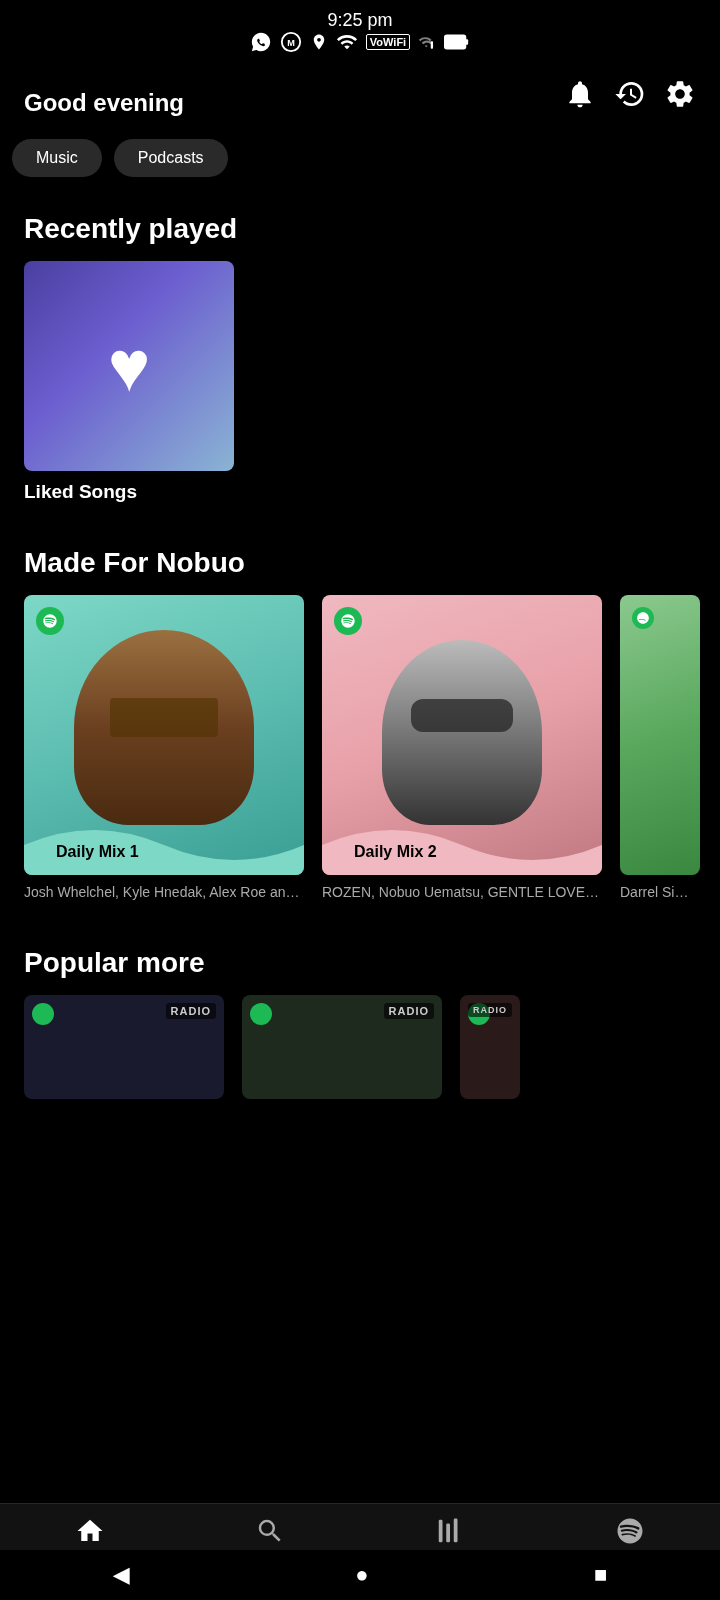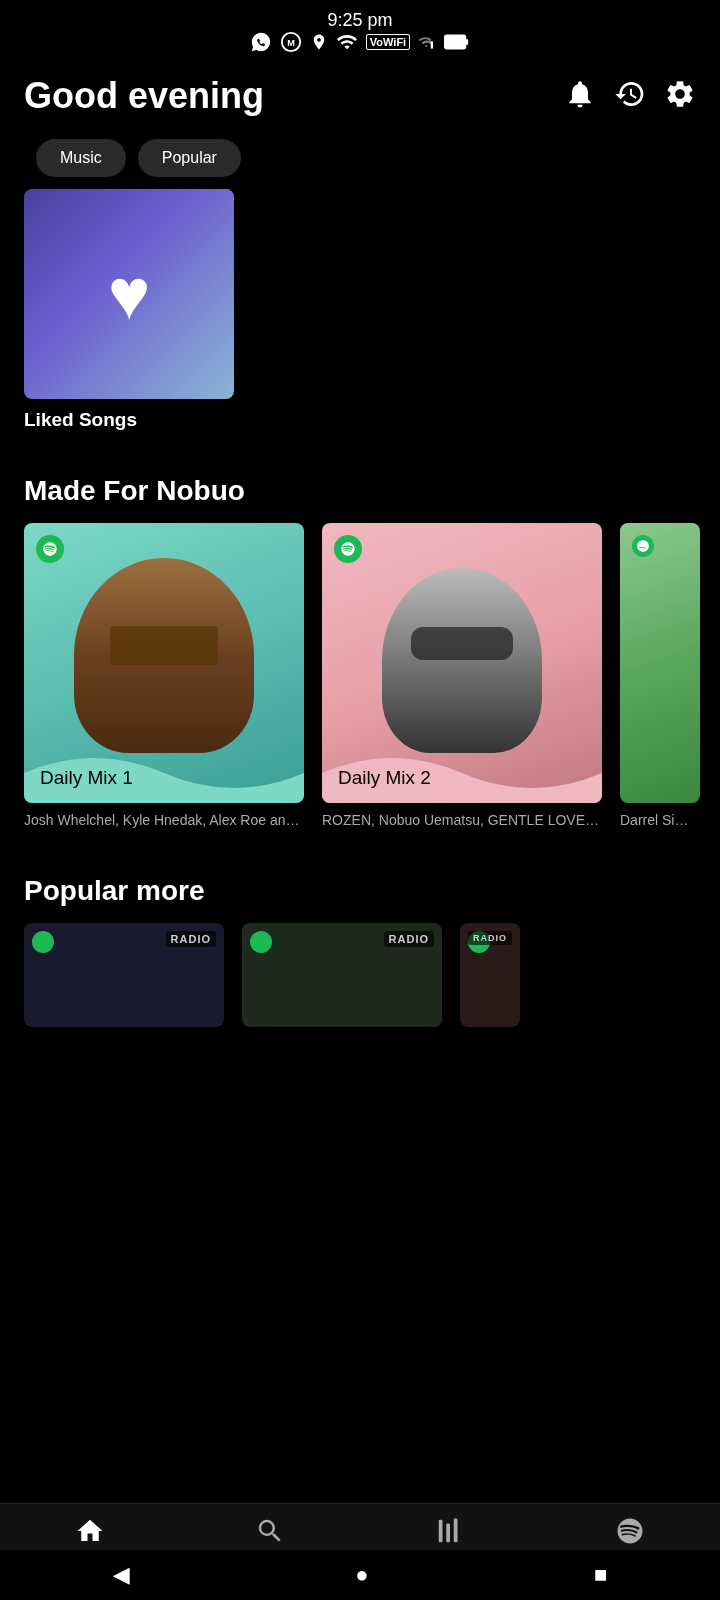--- a/index.html
+++ b/index.html
@@ -40,33 +40,34 @@
     }
 
     
     .header {
       padding: 20px 24px 10px;
       display: flex;
       justify-content: space-between;
       align-items: center;
     }
     .header-title {
-      font-size: 36px;
+      font-size: 24px;
       font-weight: 700;
       color: #fff;
+      margin-top: 14px;
     }
     .header-actions {
       display: flex;
       gap: 18px;
       align-items: center;
     }
 
     
     .filter-tabs {
-      padding: 12px 36px;
+      padding: 12px 12px;
       display: flex;
       gap: 12px;
     }
     .filter-tab {
       background: #2a2a2a;
       color: #fff;
       border: none;
       border-radius: 24px;
       padding: 10px 24px;
       font-size: 16px;
@@ -139,23 +140,23 @@
     .mix-cover-daily2 {
       background: linear-gradient(160deg, #f0b8c0 0%, #e8a0a8 50%, #c07880 100%);
       text-align: right;
     }
     .mix-cover-daily3 {
       background: linear-gradient(160deg, #8bc98e 0%, #5aa85e 50%, #3a8840 100%);
     }
     .mix-label {
       position: absolute;
       bottom: 14px;
-      left: 16px;
-      font-size: 19px;
-      font-weight: 400;
+      left: 32px;
+      font-size: 16px;
+      font-weight: 700;
       color: #000;
       z-index: 2;
     }
     .spotify-badge {
       position: absolute;
       top: 12px;
       left: 12px;
       width: 28px;
       height: 28px;
       background: #1db954;
@@ -341,24 +342,25 @@
     <div>
       <svg width="32" height="32" viewBox="0 0 24 24" fill="white">
         <path d="M19.14 12.94c.04-.3.06-.61.06-.94 0-.32-.02-.64-.07-.94l2.03-1.58c.18-.14.23-.41.12-.61l-1.92-3.32c-.12-.22-.37-.29-.59-.22l-2.39.96c-.5-.38-1.03-.7-1.62-.94l-.36-2.54c-.04-.24-.24-.41-.48-.41h-3.84c-.24 0-.43.17-.47.41l-.36 2.54c-.59.24-1.13.57-1.62.94l-2.39-.96c-.22-.08-.47 0-.59.22L2.74 8.87c-.12.21-.08.47.12.61l2.03 1.58c-.05.3-.09.63-.09.94s.02.64.07.94l-2.03 1.58c-.18.14-.23.41-.12.61l1.92 3.32c.12.22.37.29.59.22l2.39-.96c.5.38 1.03.7 1.62.94l.36 2.54c.05.24.24.41.48.41h3.84c.24 0 .44-.17.47-.41l.36-2.54c.59-.24 1.13-.56 1.62-.94l2.39.96c.22.08.47 0 .59-.22l1.92-3.32c.12-.22.07-.47-.12-.61l-2.01-1.58zM12 15.6c-1.98 0-3.6-1.62-3.6-3.6s1.62-3.6 3.6-3.6 3.6 1.62 3.6 3.6-1.62 3.6-3.6 3.6z"></path>
       </svg>
     </div>
   </div>
 </div>
 
 <div class="filter-tabs">
   <button class="filter-tab">Music</button>
-  <button class="filter-tab">Popular</button>
+  <button class="filter-tab">Podcasts</button>
 </div>
 
 <div>
+  <h2 class="section-title">Recently played</h2>
   <div class="liked-songs-container">
     <div class="liked-songs-card">
       <div class="liked-songs-cover">
         <span class="heart">♥</span>
       </div>
       <div class="liked-songs-label">Liked Songs</div>
     </div>
   </div>
 </div>
 

